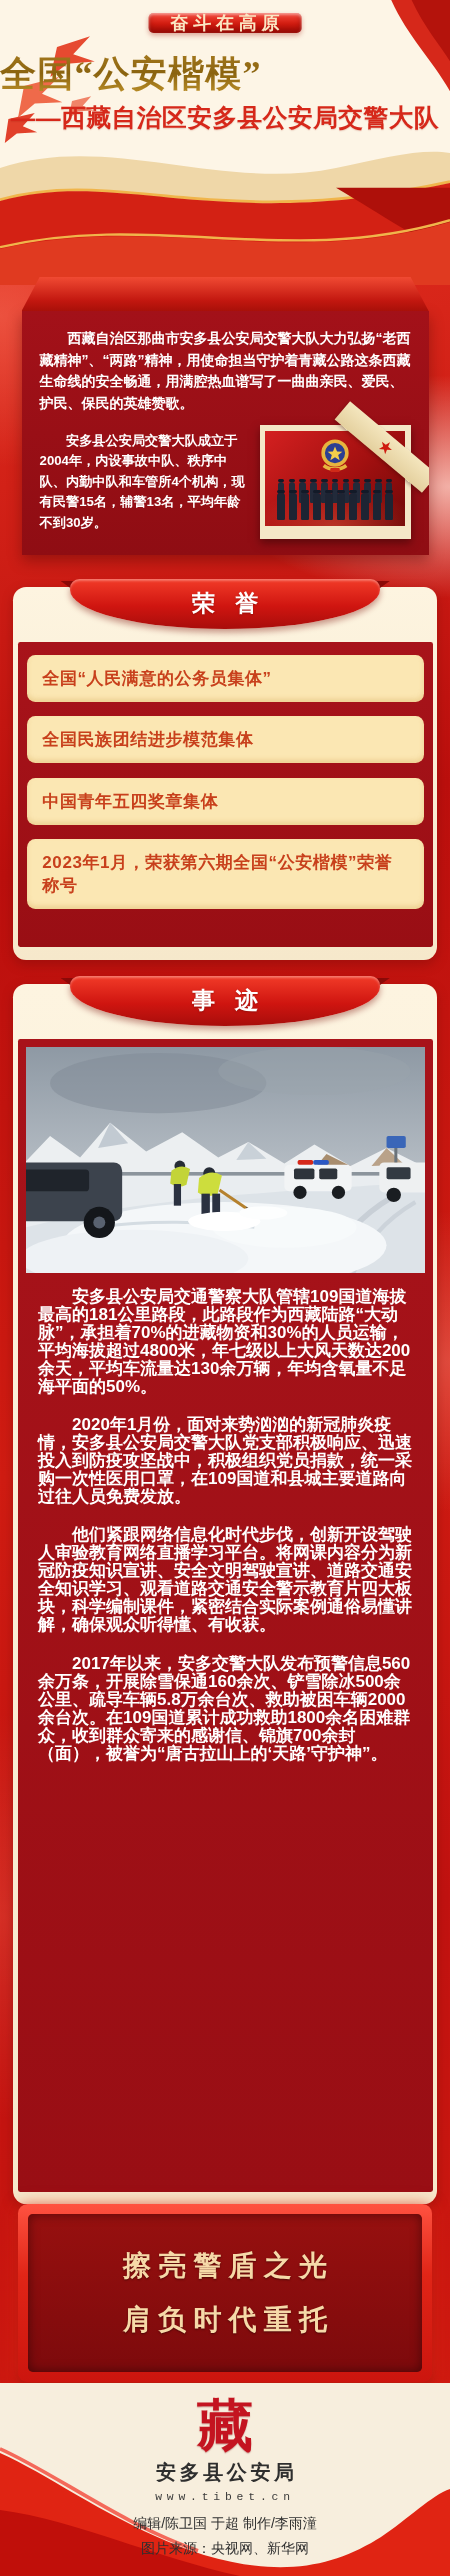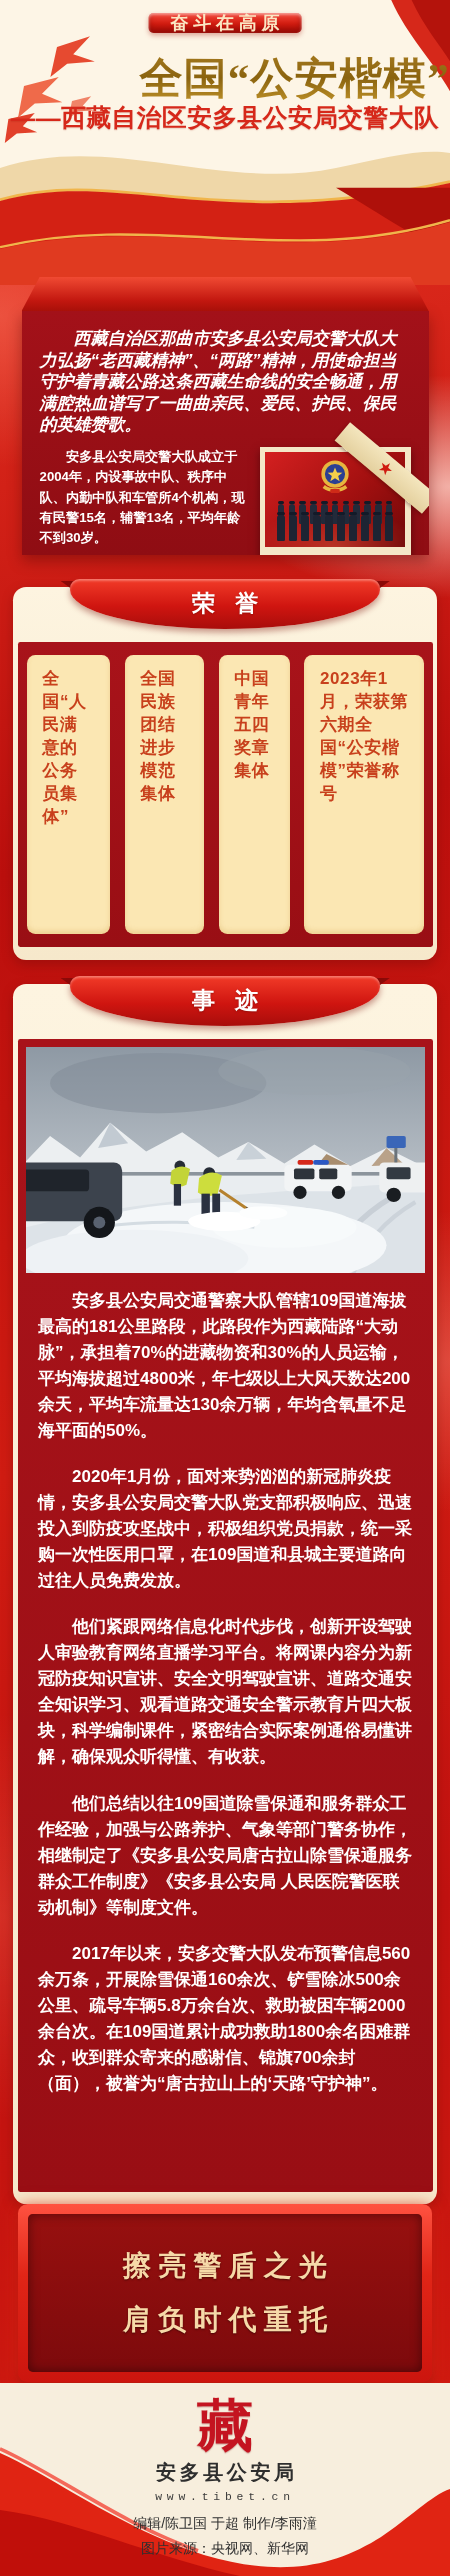--- a/index.html
+++ b/index.html
@@ -24,43 +24,43 @@
   .corner-ribbon{position:absolute;right:0;top:0;z-index:3;}
   .badge{
     position:absolute;z-index:4;left:50%;top:13.2px;transform:translateX(-50%);
     min-width:106px;height:20px;padding:0 17px;border-radius:5px;
     background:linear-gradient(180deg,#f4483a,#d21c10 55%,#b30e08);
     box-shadow:inset 0 1.8px 3px rgba(255,255,255,.5), inset 0 -4.2px 6px rgba(120,8,4,.55), 0 2.4px 4.8px rgba(160,20,10,.35);
     display:flex;align-items:center;justify-content:center;
     color:#fbe7c4;font-size:18px;font-weight:bold;letter-spacing:4.8px;text-indent:4.8px;
   }
   .title{
-    position:absolute;z-index:4;left:0;top:50px;width:450px;text-align:right;
-    font-family:"Liberation Serif",serif;font-weight:bold;font-size:43px;letter-spacing:1.2px;
+    position:absolute;z-index:4;left:0;top:50px;width:450px;text-align:left;
+    font-family:"Liberation Serif",serif;font-weight:bold;font-size:36px;letter-spacing:1.2px;
     background:linear-gradient(180deg,#a87c20 0%,#8a630f 48%,#c89a2e 100%);
     -webkit-background-clip:text;background-clip:text;color:transparent;
   }
   .subtitle{
     position:absolute;z-index:4;left:0;top:101px;width:450px;text-align:center;
     font-size:24.6px;font-weight:bold;color:#d6281a;letter-spacing:0.6px;
     text-shadow:0 1.2px 1.2px rgba(150,30,10,.18);
   }
   
   .intro-card{position:absolute;z-index:3;left:21.6px;top:277px;width:407px;}
   .card-lid{
     height:34px;background:linear-gradient(180deg,#f04a33,#c2170f 70%,#a81009);
     clip-path:polygon(18px 0,389px 0,100% 100%,0 100%);
   }
   .card-body{
     box-sizing:border-box;height:244px;overflow:hidden;
     background:linear-gradient(180deg,#a31119,#8f0d13);
     padding:17px 18px 0;box-shadow:0 6px 13.2px rgba(90,8,6,.45);
   }
-  .intro-p1{margin:0;color:#ffffff;font-size:17px;line-height:21.6px;font-weight:bold;text-indent:2em;font-style:italic;}
-  .intro-row{display:flex;gap:8px;margin-top:10.8px;align-items:flex-start;}
+  .intro-p1{margin:0;color:#ffffff;font-size:14px;line-height:21.6px;font-weight:bold;text-indent:2em;}
+  .intro-row{display:flex;gap:8px;margin-top:10.8px;align-items:center;}
   .intro-p2{flex:1;margin:0;color:#ffffff;font-size:13.2px;line-height:20.4px;font-weight:bold;text-indent:2em;}
   .photo-frame{
     position:relative;flex:none;width:151px;box-sizing:border-box;
     background:#f4e7c7;padding:5.4px 5.4px 13.2px;box-shadow:0 3.6px 8.4px rgba(40,4,4,.5);
   }
   .photo-inner{
     position:relative;height:95px;overflow:hidden;
     background:
       radial-gradient(ellipse 120px 54px at 50% 100%, rgba(255,120,80,.35), rgba(255,120,80,0) 70%),
       linear-gradient(135deg,#d42020 0%,#a31010 55%,#700808 100%);
@@ -99,30 +99,30 @@
   .banner::before,.banner::after{
     content:"";position:absolute;top:2.4px;width:20.4px;height:14.4px;background:#8c0a08;z-index:-1;
   }
   .banner::before{left:-9.6px;clip-path:polygon(0 0,100% 0,100% 100%);}
   .banner::after{right:-9.6px;clip-path:polygon(0 0,100% 0,0 100%);}
   .maroon-panel{
     box-sizing:border-box;width:415px;margin:13.2px auto 0;
     background:linear-gradient(180deg,#a8131a,#990e14);
     border-radius:2.4px;overflow:hidden;
   }
-  .honors-panel{height:305px;padding:13.2px 9px;display:flex;gap:14.4px;}
+  .honors-panel{height:305px;padding:13.2px 9px;display:flex;flex-direction:column;gap:14.4px;}
   .honor-pill{
     box-sizing:border-box;background:#fbe7b3;border-radius:8.4px;
     padding:12px 15.6px;color:#c8401c;font-size:17px;font-weight:bold;letter-spacing:0.6px;
     box-shadow:inset 0 -3px 4.8px rgba(205,150,60,.28);
   }
   .deeds-panel{height:1153px;padding:8.4px 8.4px 0;}
   .deeds-photo{display:block;margin:0 auto;background:#9aa3ac;}
   .deeds-text{margin:14.4px 12px 0;}
-  .deeds-text p{margin:0 0 0;color:#ffffff;font-size:17px;line-height:26px;font-weight:bold;text-indent:2em;}
+  .deeds-text p{margin:0 0 0;color:#ffffff;font-size:17px;line-height:18px;font-weight:bold;text-indent:2em;}
   .deeds-text p + p{margin-top:20.4px;}
   
   .slogan-frame{
     position:absolute;z-index:3;left:18px;top:2204px;width:414px;height:178px;box-sizing:border-box;
     background:linear-gradient(180deg,#ff5240,#e02517 40%,#cc150e);
     border-radius:9.6px;padding:9.6px;
     box-shadow:0 0 15.6px rgba(230,45,25,.55), 0 4.8px 9.6px rgba(120,10,6,.4);
   }
   .slogan-inner{
     height:100%;box-sizing:border-box;border-radius:4.8px;
@@ -289,21 +289,20 @@
         <circle cx="256" cy="198" r="9" fill="#262c36"></circle>
         <path d="M242 206 q16 -13 31 -3 l-6 26 q-14 7 -27 -2 z" fill="#c3d438"></path>
         <rect x="246" y="228" width="12" height="36" fill="#2a3140"></rect>
         <ellipse cx="330" cy="290" rx="60" ry="16" fill="#ffffff"></ellipse>
         <ellipse cx="395" cy="276" rx="40" ry="11" fill="#fdfefe"></ellipse>
       </svg>
       <div class="deeds-text">
         <p>安多县公安局交通警察大队管辖109国道海拔最高的181公里路段，此路段作为西藏陆路“大动脉”，承担着70%的进藏物资和30%的人员运输，平均海拔超过4800米，年七级以上大风天数达200余天，平均车流量达130余万辆，年均含氧量不足海平面的50%。</p>
         <p>2020年1月份，面对来势汹汹的新冠肺炎疫情，安多县公安局交警大队党支部积极响应、迅速投入到防疫攻坚战中，积极组织党员捐款，统一采购一次性医用口罩，在109国道和县城主要道路向过往人员免费发放。</p>
         <p>他们紧跟网络信息化时代步伐，创新开设驾驶人审验教育网络直播学习平台。将网课内容分为新冠防疫知识宣讲、安全文明驾驶宣讲、道路交通安全知识学习、观看道路交通安全警示教育片四大板块，科学编制课件，紧密结合实际案例通俗易懂讲解，确保观众听得懂、有收获。</p>
-        <p>他们总结以往109国道除雪保通和服务群众工作经验，加强与公路养护、气象等部门警务协作，相继制定了《安多县公安局唐古拉山除雪保通服务群众工作制度》《安多县公安局 人民医院警医联动机制》等制度文件。</p>
         <p>2017年以来，安多交警大队发布预警信息560余万条，开展除雪保通160余次、铲雪除冰500余公里、疏导车辆5.8万余台次、救助被困车辆2000余台次。在109国道累计成功救助1800余名困难群众，收到群众寄来的感谢信、锦旗700余封（面），被誉为“唐古拉山上的‘天路’守护神”。</p>
       </div>
     </div>
   </section>
 
   <div class="slogan-frame">
     <div class="slogan-inner">
       <div class="slogan-line">擦亮警盾之光</div>
       <div class="slogan-line">肩负时代重托</div>
     </div>

